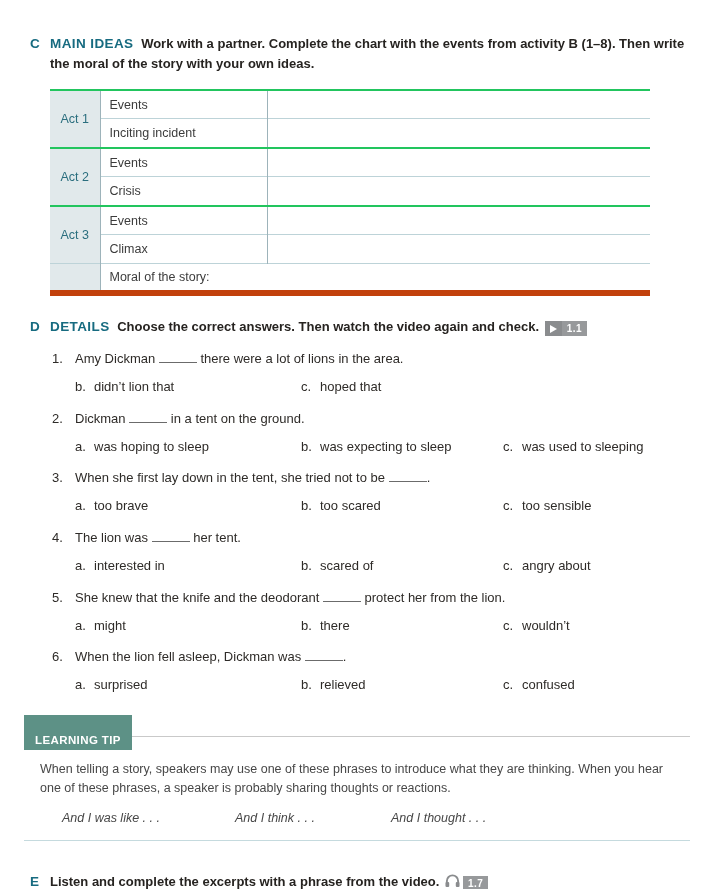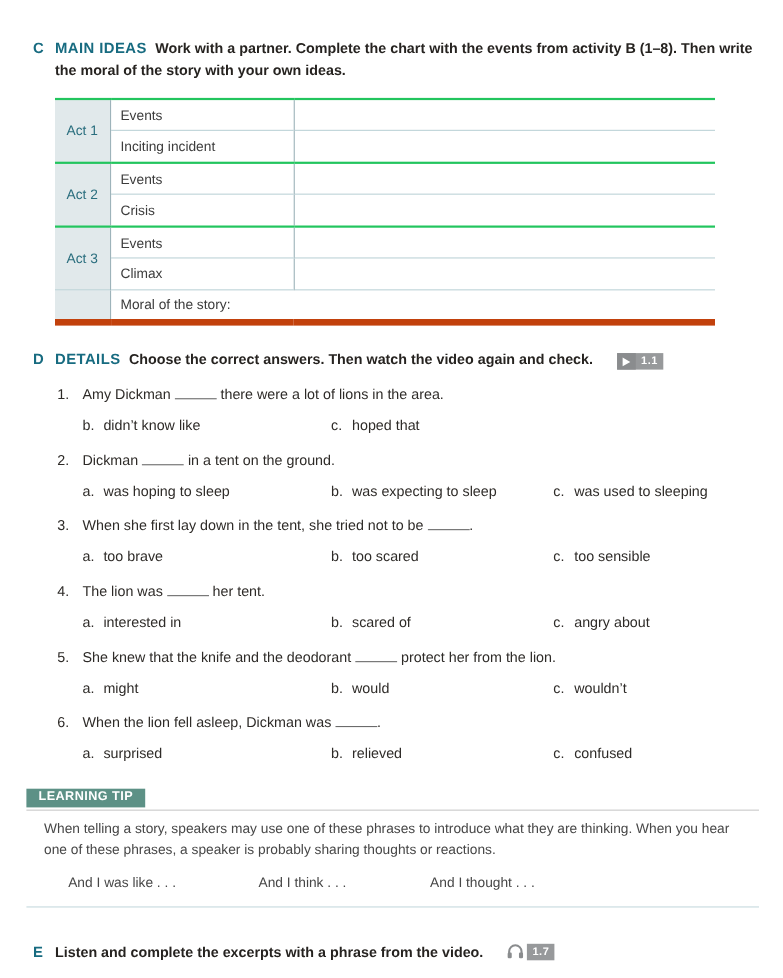--- a/index.html
+++ b/index.html
@@ -37,35 +37,35 @@
   .question { margin:13px 26px 0 75px; position:relative; line-height:1.45; }
   .q-num { position:absolute; left:-23px; }
   .options { display:grid; grid-template-columns:226px 202px 1fr; margin-top:9px; }
   .opt-key { display:inline-block; width:19px; }
 
   
   .blank { display:inline-block; border-bottom:1px solid #6b6b6b; }
   .blank-q  { width:38px; }
 
   
-  .badge { display:inline-flex; align-items:flex-start; vertical-align:-2px; margin-left:18px; }
+  .badge { display:inline-flex; align-items:center; vertical-align:-2px; margin-left:2px; }
   .badge-box { display:inline-flex; align-items:center; height:15px; background:#97999b; }
   .badge-seg-play { width:17px; height:15px; display:inline-flex; align-items:center; justify-content:center; background:#8a8c8e; }
   .play-tri { width:0; height:0; border-left:7px solid #ffffff; border-top:4.5px solid transparent; border-bottom:4.5px solid transparent; }
   .badge-label { color:#ffffff; font-size:10px; font-weight:bold; padding:0 5px; letter-spacing:0.5px; }
   .headphones { margin-right:3px; display:inline-block; }
 
   
   .tip-box { position:relative; margin:20px 22px 0 24px; border-bottom:1px solid #c5dade; padding-bottom:15px; }
   .tip-topline { position:absolute; top:21px; left:0; right:0; border-top:1px solid #c9c9c9; }
   .tip-tab { position:relative; display:inline-block; background:#5d9186; color:#ffffff;
-             font-size:11.5px; font-weight:bold; letter-spacing:0.4px; padding:1px 11px 4px; }
+             font-size:11.5px; font-weight:bold; letter-spacing:0.4px; padding:19px 11px 4px; }
   .tip-body { margin:10px 14px 0 16px; font-size:12.5px; color:#474747; line-height:1.5; }
   .tip-phrases { display:grid; grid-template-columns:173px 156px auto; margin:13px 0 0 38px;
-                 font-size:12.5px; color:#474747; }
+                 font-style:italic; font-size:12.5px; color:#474747; }
 
   
   .e-header { margin-top:31px; }
 </style>
 </head>
 <body>
 
 <div class="page">
 
   <div class="sec-header">
@@ -129,21 +129,21 @@
       </span>
   </div>
 
   <div class="question">
     <div class="q-line">
       <span class="q-num">1.</span>
       <span>Amy Dickman</span>
       <span class="blank blank-q"></span><span> there were a lot of lions in the area.</span>
     </div>
     <div class="options">
-      <span class="option"><span class="opt-key">b.</span><span>didn’t know like</span></span>
+      <span class="option"><span class="opt-key">b.</span><span>didn’t lion that</span></span>
       <span class="option"><span class="opt-key">c.</span><span>hoped that</span></span>
     </div>
   </div>
 
   <div class="question">
     <div class="q-line">
       <span class="q-num">2.</span>
       <span>Dickman</span>
       <span class="blank blank-q"></span><span> in a tent on the ground.</span>
     </div>
@@ -181,21 +181,21 @@
   </div>
 
   <div class="question">
     <div class="q-line">
       <span class="q-num">5.</span>
       <span>She knew that the knife and the deodorant</span>
       <span class="blank blank-q"></span><span> protect her from the lion.</span>
     </div>
     <div class="options">
       <span class="option"><span class="opt-key">a.</span><span>might</span></span>
-      <span class="option"><span class="opt-key">b.</span><span>would</span></span>
+      <span class="option"><span class="opt-key">b.</span><span>there</span></span>
       <span class="option"><span class="opt-key">c.</span><span>wouldn’t</span></span>
     </div>
   </div>
 
   <div class="question">
     <div class="q-line">
       <span class="q-num">6.</span>
       <span>When the lion fell asleep, Dickman was</span>
       <span class="blank blank-q"></span><span>.</span>
     </div>

